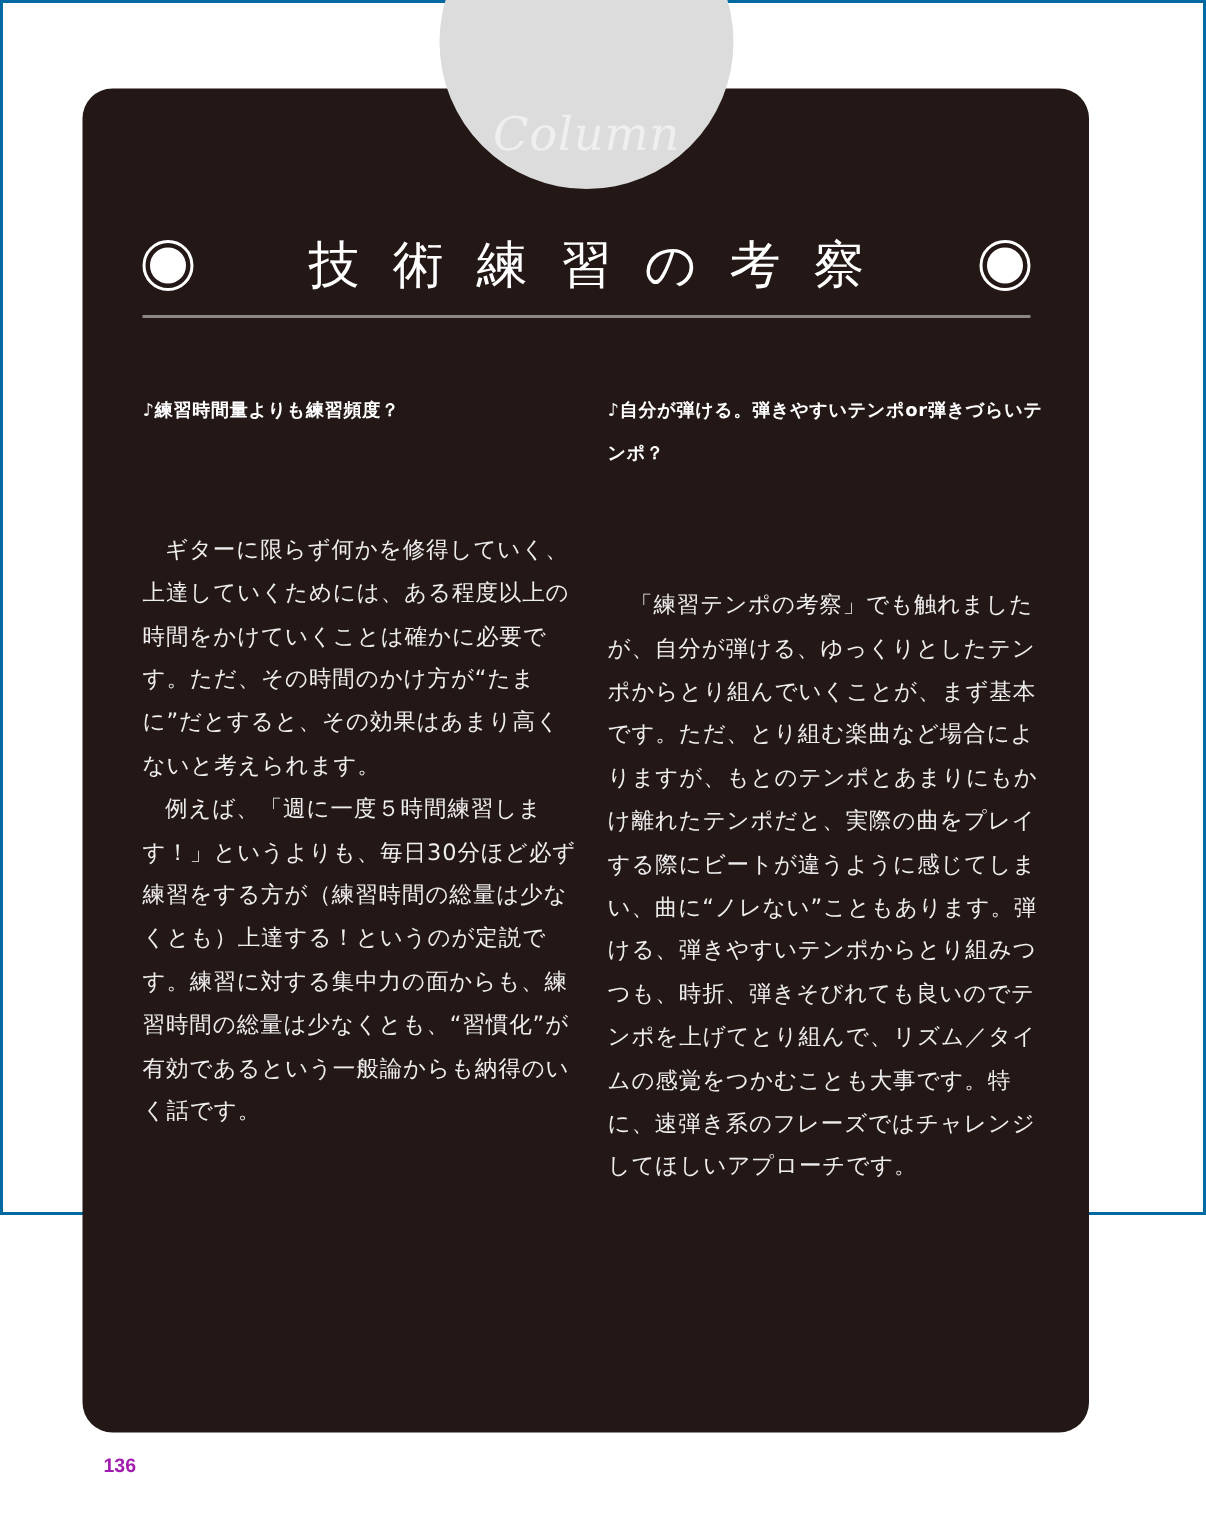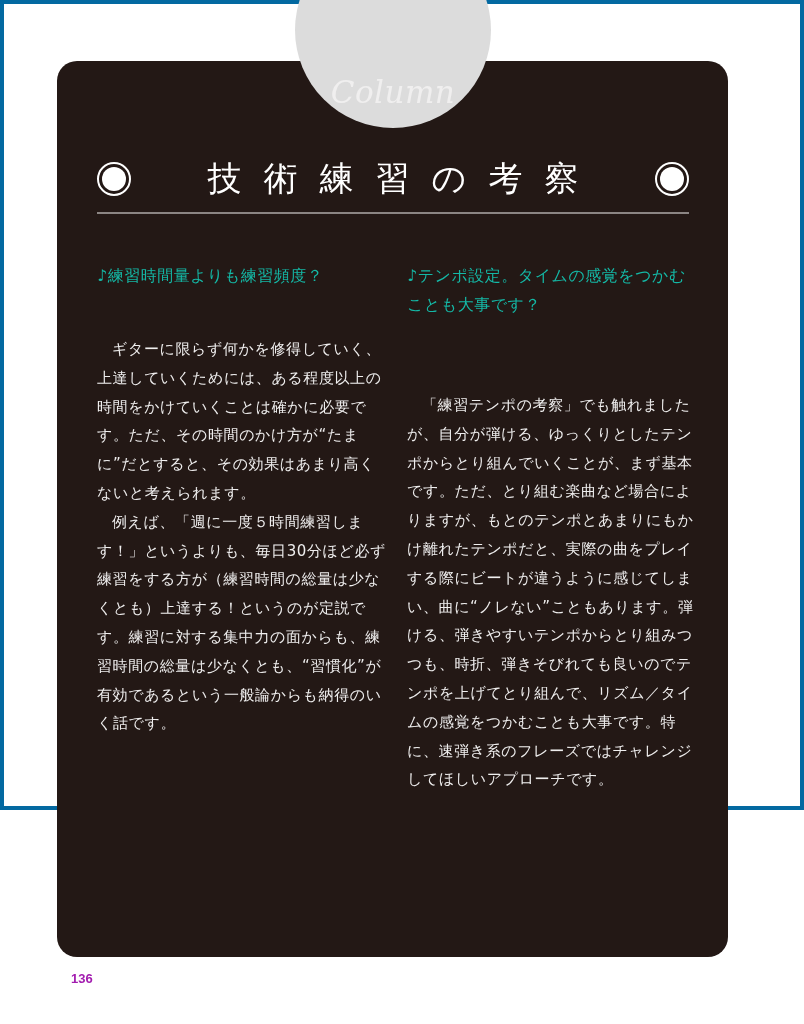--- a/index.html
+++ b/index.html
@@ -2,21 +2,21 @@
 <html><head>
   <meta charset="utf-8">
   <style>
     * { margin: 0; padding: 0; box-sizing: border-box; }
     html, body { width: 804px; height: 1024px; overflow: hidden; background: #ffffff; }
     body { font-family: "DejaVu Sans", "Liberation Sans", sans-serif; position: relative; }
 
     .page {
       position: absolute; left: 0; top: 0; width: 804px; height: 810px;
       background: #ffffff;
-      border: 4px solid #0369a1;
+      border: 2px solid #0369a1;
     }
 
     .panel {
       position: absolute; left: 53px; top: 57px; width: 671px; height: 896px;
       background: #231815;
       border-radius: 20px;
       overflow: hidden;
     }
 
     .badge-circle {
@@ -64,36 +64,36 @@
     }
 
     .col {
       position: absolute; top: 200px; width: 290px;
       color: #efeeee;
     }
     .col-left { left: 40px; }
     .col-right { left: 350px; width: 292px; }
 
     .col-heading {
-      font-weight: normal;
-      font-size: 16px;
+      font-weight: bold;
+      font-size: 12px;
       line-height: 29px;
-      color: #14b8a6;
+      color: #ffffff;
       letter-spacing: 0.5px;
     }
     .col-body { margin-top: 0; }
     .para {
       font-size: 15px;
       line-height: 28.8px;
       letter-spacing: 0.6px;
       text-indent: 1em;
       word-break: break-all;
     }
 
-    .col-left .col-body { margin-top: 45px; }
+    .col-left .col-body { margin-top: 64px; }
     .col-right .col-body { margin-top: 72px; }
 
     .page-number {
       position: absolute; left: 67px; top: 967px;
       font-size: 13px; color: #a21caf; font-weight: bold;
       font-family: "Liberation Sans", sans-serif;
     }
   </style>
 </head>
 <body>
@@ -117,21 +117,21 @@
 
     <section class="col col-left">
       <h2 class="col-heading">♪練習時間量よりも練習頻度？</h2>
       <div class="col-body">
         <p class="para">ギターに限らず何かを修得していく、上達していくためには、ある程度以上の時間をかけていくことは確かに必要です。ただ、その時間のかけ方が“たまに”だとすると、その効果はあまり高くないと考えられます。</p>
         <p class="para">例えば、「週に一度５時間練習します！」というよりも、毎日30分ほど必ず練習をする方が（練習時間の総量は少なくとも）上達する！というのが定説です。練習に対する集中力の面からも、練習時間の総量は少なくとも、“習慣化”が有効であるという一般論からも納得のいく話です。</p>
       </div>
     </section>
 
     <section class="col col-right">
-      <h2 class="col-heading">♪テンポ設定。タイムの感覚をつかむことも大事です？</h2>
+      <h2 class="col-heading">♪自分が弾ける。弾きやすいテンポor弾きづらいテンポ？</h2>
       <div class="col-body">
         <p class="para">「練習テンポの考察」でも触れましたが、自分が弾ける、ゆっくりとしたテンポからとり組んでいくことが、まず基本です。ただ、とり組む楽曲など場合によりますが、もとのテンポとあまりにもかけ離れたテンポだと、実際の曲をプレイする際にビートが違うように感じてしまい、曲に“ノレない”こともあります。弾ける、弾きやすいテンポからとり組みつつも、時折、弾きそびれても良いのでテンポを上げてとり組んで、リズム／タイムの感覚をつかむことも大事です。特に、速弾き系のフレーズではチャレンジしてほしいアプローチです。</p>
       </div>
     </section>
 
   </div>
 
   <div class="page-number">136</div>
 </div>
 

